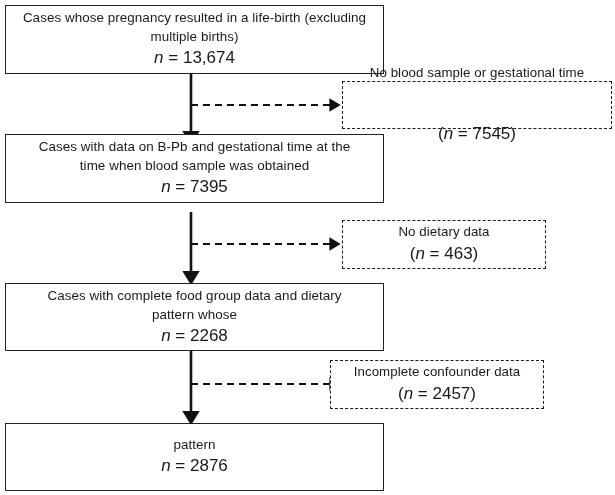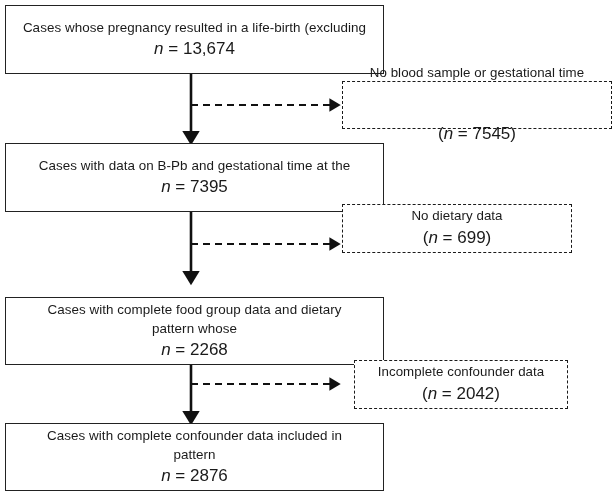--- a/index.html
+++ b/index.html
@@ -101,48 +101,49 @@
       <line x1="191" y1="351" x2="191" y2="416.5" stroke="#111111" stroke-width="2.6" marker-end="url(#arrowSolid)"></line>
     </g>
 
     <g>
       <line x1="191" y1="384" x2="334" y2="384" stroke="#111111" stroke-width="2.1" stroke-dasharray="7,5" marker-end="url(#arrowDash)"></line>
     </g>
   </svg>
 
   <div class="node solid" style="left:5px; top:5px; width:379px; height:69px;">
     <span class="line">Cases whose pregnancy resulted in a life-birth (excluding</span>
+    <span class="line">multiple births)</span>
     <span class="count"><i class="n-italic">n</i><span> = </span><span>13,674</span></span>
   </div>
 
-  <div class="node solid" style="left:5px; top:143px; width:379px; height:69px;">
+  <div class="node solid" style="left:5px; top:134px; width:379px; height:69px;">
     <span class="line">Cases with data on B-Pb and gestational time at the</span>
+    <span class="line">time when blood sample was obtained</span>
     <span class="count"><i class="n-italic">n</i><span> = </span><span>7395</span></span>
   </div>
 
-  <div class="node solid" style="left:5px; top:297px; width:379px; height:68px;">
+  <div class="node solid" style="left:5px; top:283px; width:379px; height:68px;">
     <span class="line">Cases with complete food group data and dietary</span>
     <span class="line">pattern whose</span>
     <span class="count"><i class="n-italic">n</i><span> = </span><span>2268</span></span>
   </div>
 
   <div class="node solid" style="left:5px; top:423px; width:379px; height:68px;">
-    <span class="line">Cases with complete confounder data included in</span>
     <span class="line">pattern</span>
     <span class="count"><i class="n-italic">n</i><span> = </span><span>2876</span></span>
   </div>
 
   <div class="node dashed" style="left:342px; top:81px; width:270px; height:48px;gap:40px;">
     <span class="line">No blood sample or gestational time</span>
     <span class="count"><span>(</span><i class="n-italic">n</i><span> = </span><span>7545</span><span>)</span></span>
   </div>
 
-  <div class="node dashed" style="left:342px; top:204px; width:230px; height:49px;">
+  <div class="node dashed" style="left:342px; top:220px; width:204px; height:49px;">
     <span class="line">No dietary data</span>
-    <span class="count"><span>(</span><i class="n-italic">n</i><span> = </span><span>699</span><span>)</span></span>
+    <span class="count"><span>(</span><i class="n-italic">n</i><span> = </span><span>463</span><span>)</span></span>
   </div>
 
-  <div class="node dashed" style="left:354px; top:360px; width:214px; height:49px;">
+  <div class="node dashed" style="left:330px; top:360px; width:214px; height:49px;">
     <span class="line">Incomplete confounder data</span>
-    <span class="count"><span>(</span><i class="n-italic">n</i><span> = </span><span>2042</span><span>)</span></span>
+    <span class="count"><span>(</span><i class="n-italic">n</i><span> = </span><span>2457</span><span>)</span></span>
   </div>
 
 </div>
 
 </body></html>

